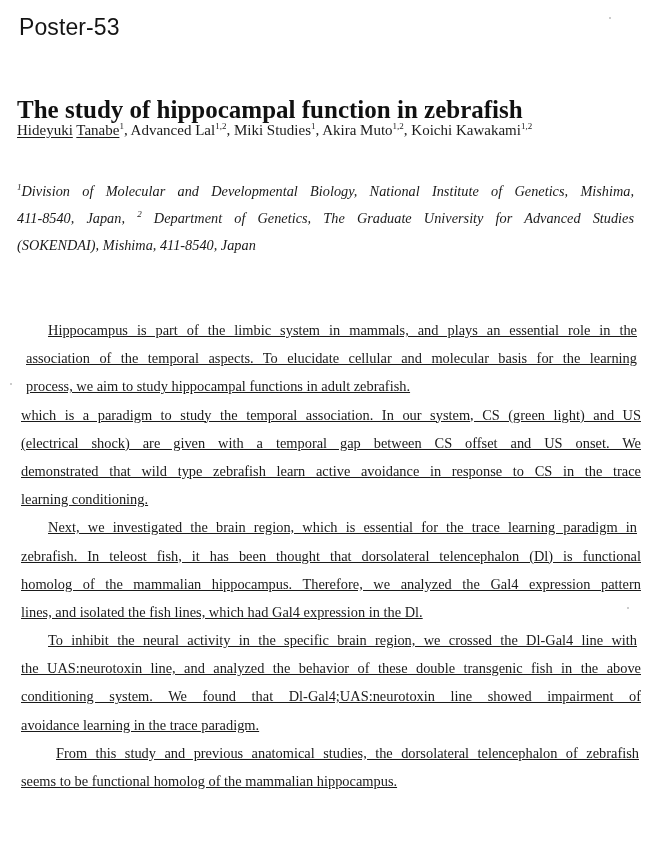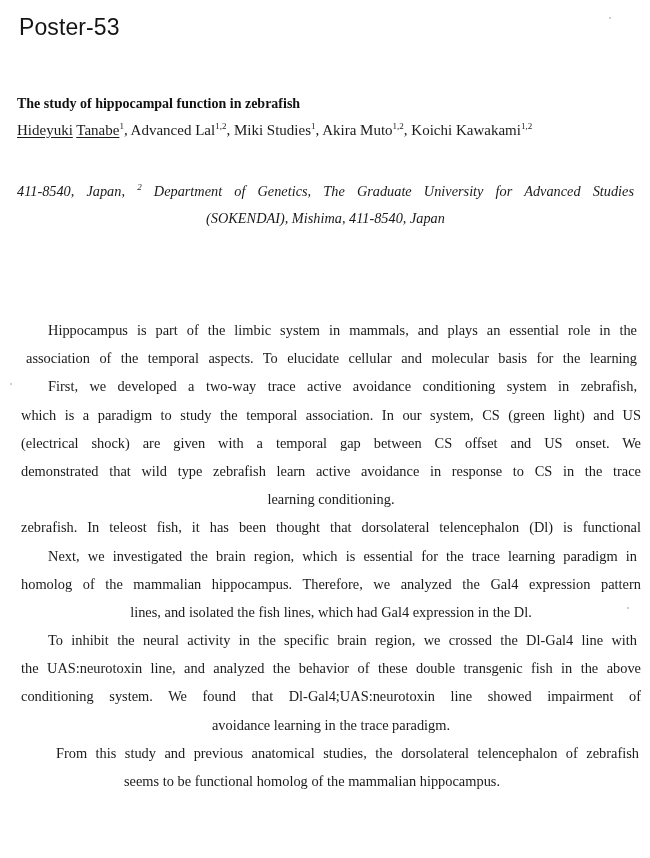--- a/index.html
+++ b/index.html
@@ -22,21 +22,21 @@
       font-size: 23px;
       color: #141414;
       letter-spacing: 0.1px;
     }
     .title {
       position: absolute;
       left: 17px;
       top: 96px;
       font-family: "Liberation Serif", serif;
       font-weight: bold;
-      font-size: 14px;
+      font-size: 25px;
       color: #111;
       white-space: nowrap;
     }
     .authors {
       position: absolute;
       left: 17px;
       top: 122px;
       font-family: "Liberation Serif", serif;
       font-size: 15px;
       color: #1a1a1a;
@@ -56,46 +56,46 @@
       font-family: "Liberation Serif", serif;
       font-style: italic;
       font-size: 14.3px;
       color: #1a1a1a;
     }
     .line {
       display: block;
       height: 27px;
       line-height: 27px;
       white-space: nowrap;
-      text-align: center;
     }
     .just {
       text-align: justify;
       text-align-last: justify;
       white-space: normal;
       overflow: hidden;
     }
     .body {
       position: absolute;
       left: 0;
       top: 316px;
       width: 650px;
       font-family: "Liberation Serif", serif;
       font-size: 14.4px;
       color: #1a1a1a;
+      text-decoration: underline;
     }
     .body .line {
       height: 28.2px;
       line-height: 28.2px;
     }
     .p1 .line { margin-left: 26px; width: 611px; }
     .p1 .line.first { margin-left: 48px; width: 589px; }
     .p2 .line, .p3 .line, .p4 .line { margin-left: 21px; width: 620px; }
     .p2 .line.first, .p3 .line.first, .p4 .line.first { margin-left: 48px; width: 589px; }
-    .p5 .line { margin-left: 2px; width: 620px; }
+    .p5 .line { margin-left: 21px; width: 620px; }
     .p5 .line.first { margin-left: 56px; width: 583px; }
     .speck {
       position: absolute;
       width: 2px; height: 2px;
       background: #bbb;
       border-radius: 1px;
     }
   </style>
 </head>
 <body>
@@ -103,39 +103,40 @@
 <div class="poster-label">Poster-53</div>
 
 <div class="title">The study of hippocampal function in zebrafish</div>
 
 <div class="authors">
   <span class="ul">Hideyuki</span>
   <span class="ul">Tanabe</span><sup>1</sup><span>, </span><span>Advanced Lal</span><sup>1,2</sup><span>, </span><span>Miki Studies</span><sup>1</sup><span>, </span><span>Akira Muto</span><sup>1,2</sup><span>, </span><span>Koichi Kawakami</span><sup>1,2</sup>
 </div>
 
 <div class="affil">
+  <div class="line just"><sup>1</sup><span>Division of Molecular and Developmental Biology, National Institute of Genetics,   Mishima,</span></div>
   <div class="line just"><span>411-8540, Japan, </span><sup>2</sup><span> Department of Genetics, The Graduate University for Advanced Studies</span></div>
   <div class="line">(SOKENDAI), Mishima, 411-8540, Japan</div>
 </div>
 
 <div class="body">
   <div class="p1">
     <div class="line just first">Hippocampus is part of the limbic system in mammals, and plays an essential role in the</div>
     <div class="line just">association of the temporal aspects. To elucidate cellular and molecular basis for the learning</div>
+    <div class="line">process, we aim to study hippocampal functions in adult zebrafish.</div>
   </div>
   <div class="p2">
-    <div class="line just first">First, we developed a two-way trace active avoidance conditioning system in zebrafish,</div>
     <div class="line just">which is a paradigm to study the temporal association. In our system, CS (green light) and US</div>
     <div class="line just">(electrical shock) are given with a temporal gap between CS offset and US onset. We</div>
     <div class="line just">demonstrated that wild type zebrafish learn active avoidance in response to CS in the trace</div>
     <div class="line">learning conditioning.</div>
   </div>
   <div class="p3">
+    <div class="line just first">Next, we investigated the brain region, which is essential for the trace learning paradigm in</div>
     <div class="line just">zebrafish. In teleost fish, it has been thought that dorsolateral telencephalon (Dl) is functional</div>
-    <div class="line just first">Next, we investigated the brain region, which is essential for the trace learning paradigm in</div>
     <div class="line just">homolog of the mammalian hippocampus. Therefore, we analyzed the Gal4 expression pattern</div>
     <div class="line">lines, and isolated the fish lines, which had Gal4 expression in the Dl.</div>
   </div>
   <div class="p4">
     <div class="line just first">To inhibit the neural activity in the specific brain region, we crossed the Dl-Gal4 line with</div>
     <div class="line just">the UAS:neurotoxin line, and analyzed the behavior of these double transgenic fish in the above</div>
     <div class="line just">conditioning system. We found that Dl-Gal4;UAS:neurotoxin line showed impairment of</div>
     <div class="line">avoidance learning in the trace paradigm.</div>
   </div>
   <div class="p5">

